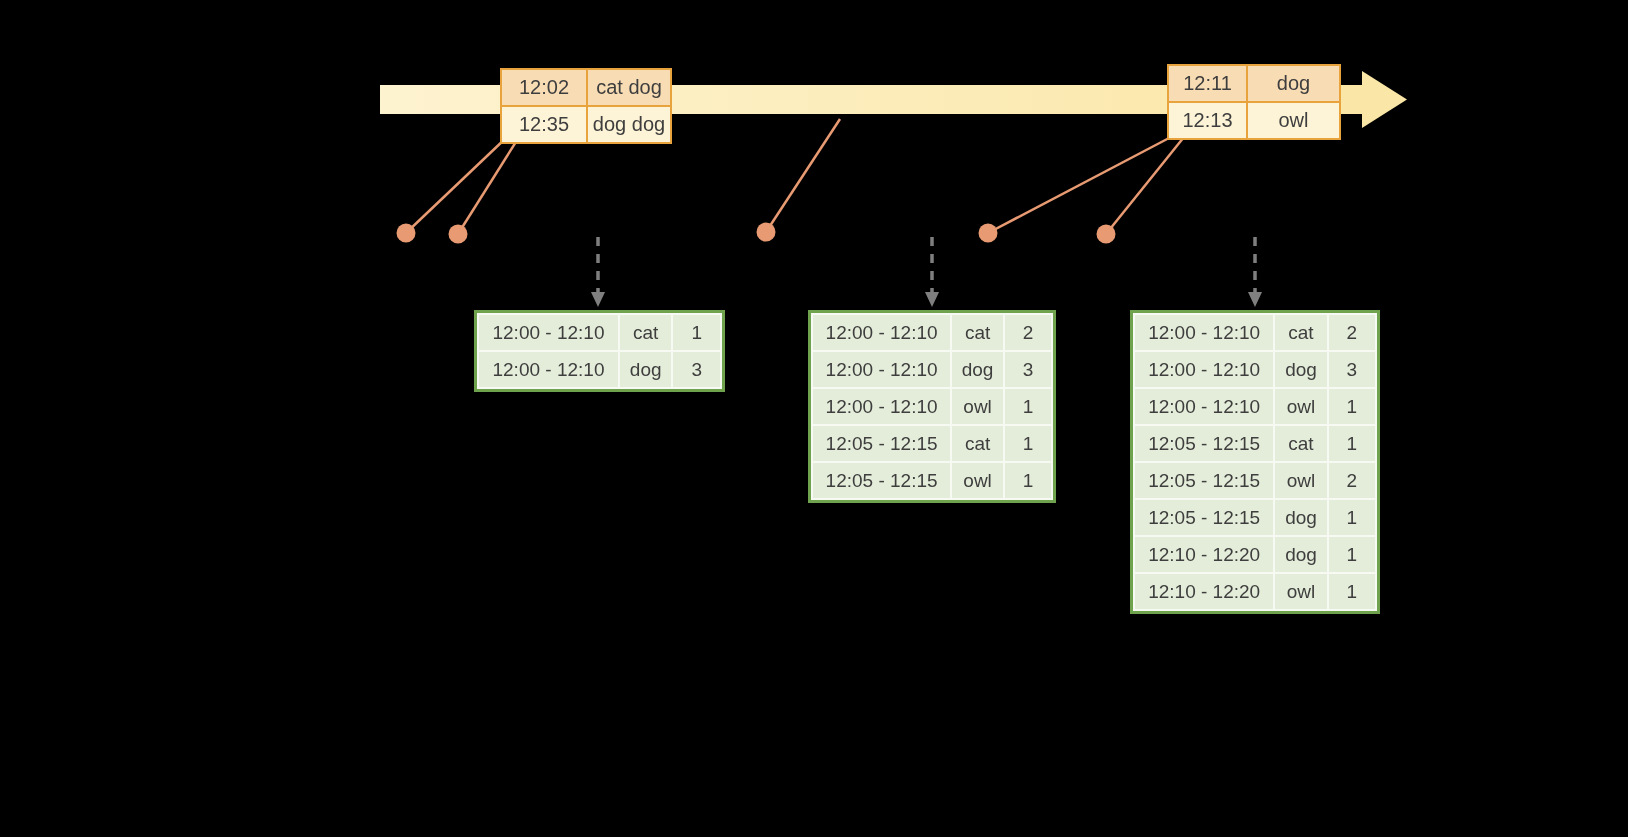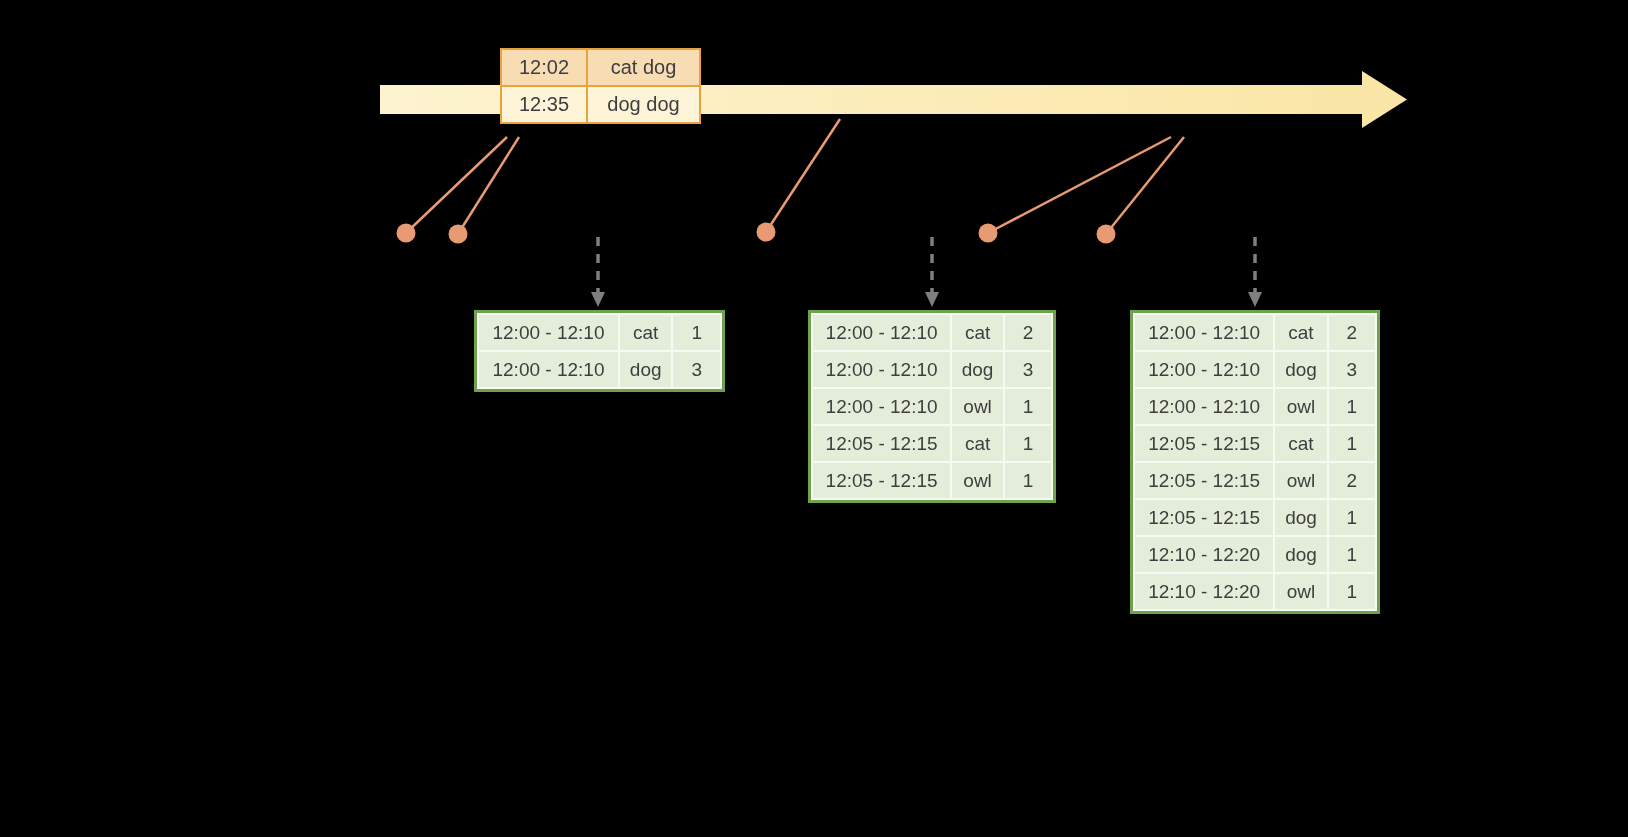--- a/index.html
+++ b/index.html
@@ -40,21 +40,21 @@
     flex: 0 0 auto;
     border-right: 2px solid #e9a33c;
     display: flex; align-items: center; justify-content: center;
     font-size: 20px; color: #3e3e3e;
   }
   .event-words {
     flex: 1 1 auto;
     display: flex; align-items: center; justify-content: center;
     font-size: 20px; color: #3e3e3e;
   }
-  #event-box-1 { left: 500px; top: 48px;  width: 201px; text-align: center; }
+  #event-box-1 { left: 500px; top: 68px;  width: 172px; text-align: center; }
   #event-box-2 { left: 835px; top: 83px;  width: 197px; }
   #event-box-3 { left: 1167px; top: 64px; width: 174px; }
   #event-box-3 .event-time { width: 77px; }
 
   
   .result-table-wrap {
     position: absolute;
     border: 3px solid #6ea24d;
     box-sizing: border-box;
     background: #f7faf3;
@@ -124,20 +124,32 @@
         <div class="event-words">cat dog</div>
       </div>
 
       <div class="event-row cream">
         <div class="event-time">12:35</div>
         <div class="event-words">dog dog</div>
       </div>
     </div>
 
 
+  <div class="event-box" id="event-box-3">
+
+      <div class="event-row peach">
+        <div class="event-time">12:11</div>
+        <div class="event-words">dog</div>
+      </div>
+
+      <div class="event-row cream">
+        <div class="event-time">12:13</div>
+        <div class="event-words">owl</div>
+      </div>
+    </div>
 
   <div class="result-table-wrap" id="result-table-1">
     <table class="result-table">
       <tbody>
 
           <tr>
             <td class="c-window">12:00 - 12:10</td>
             <td class="c-word">cat</td>
             <td class="c-count">1</td>
           </tr>

